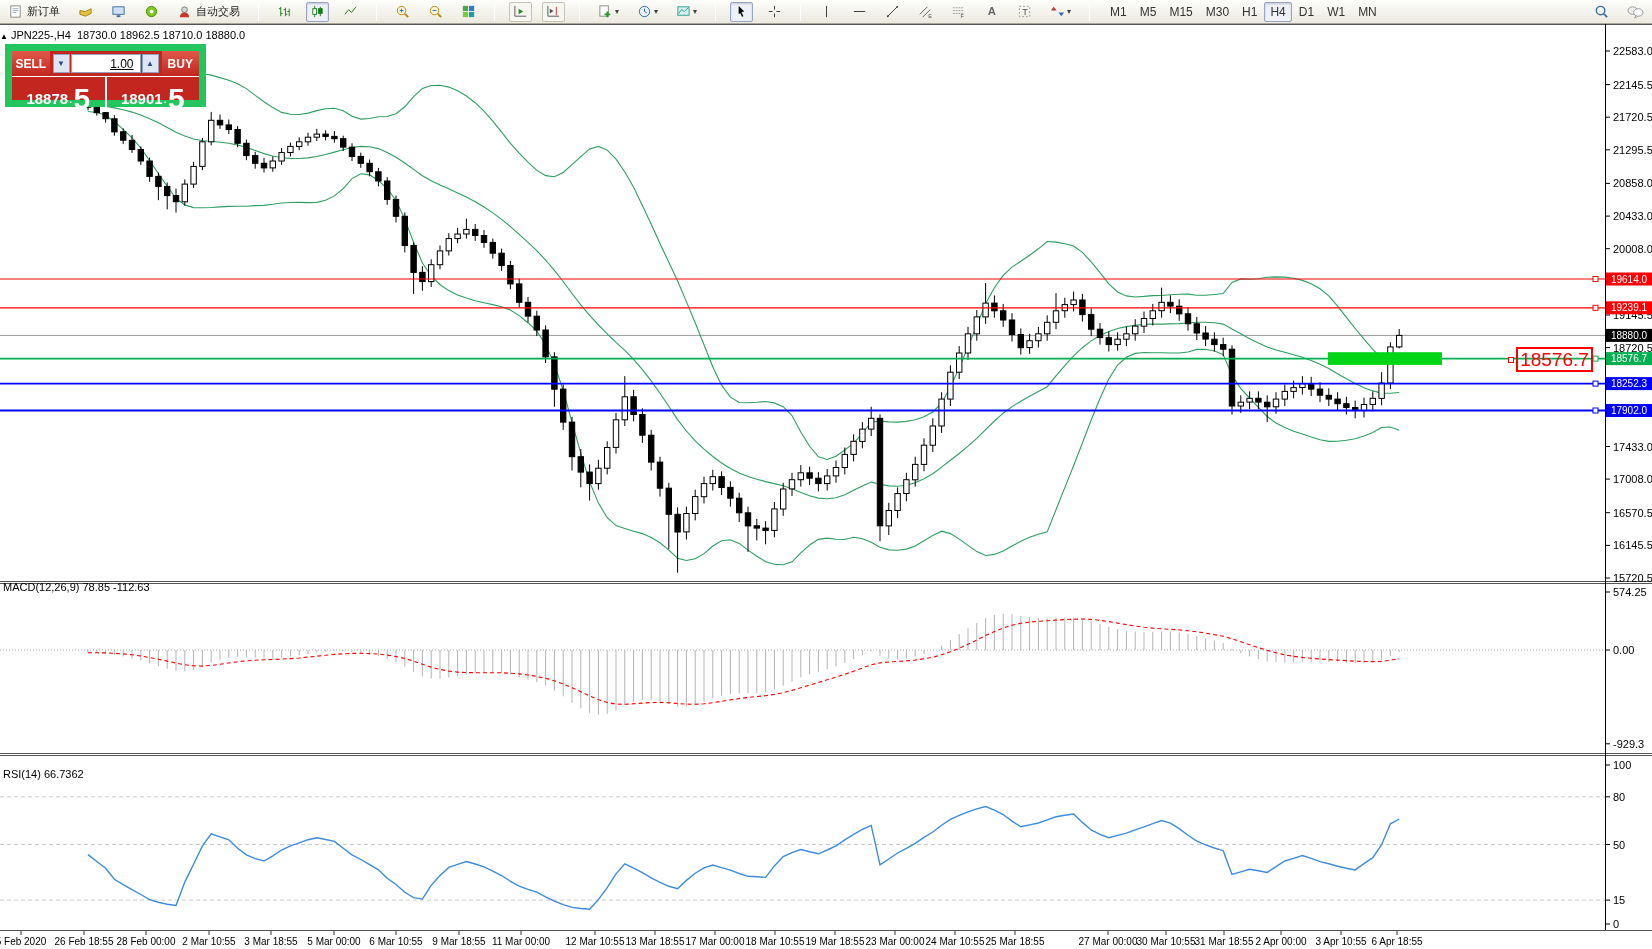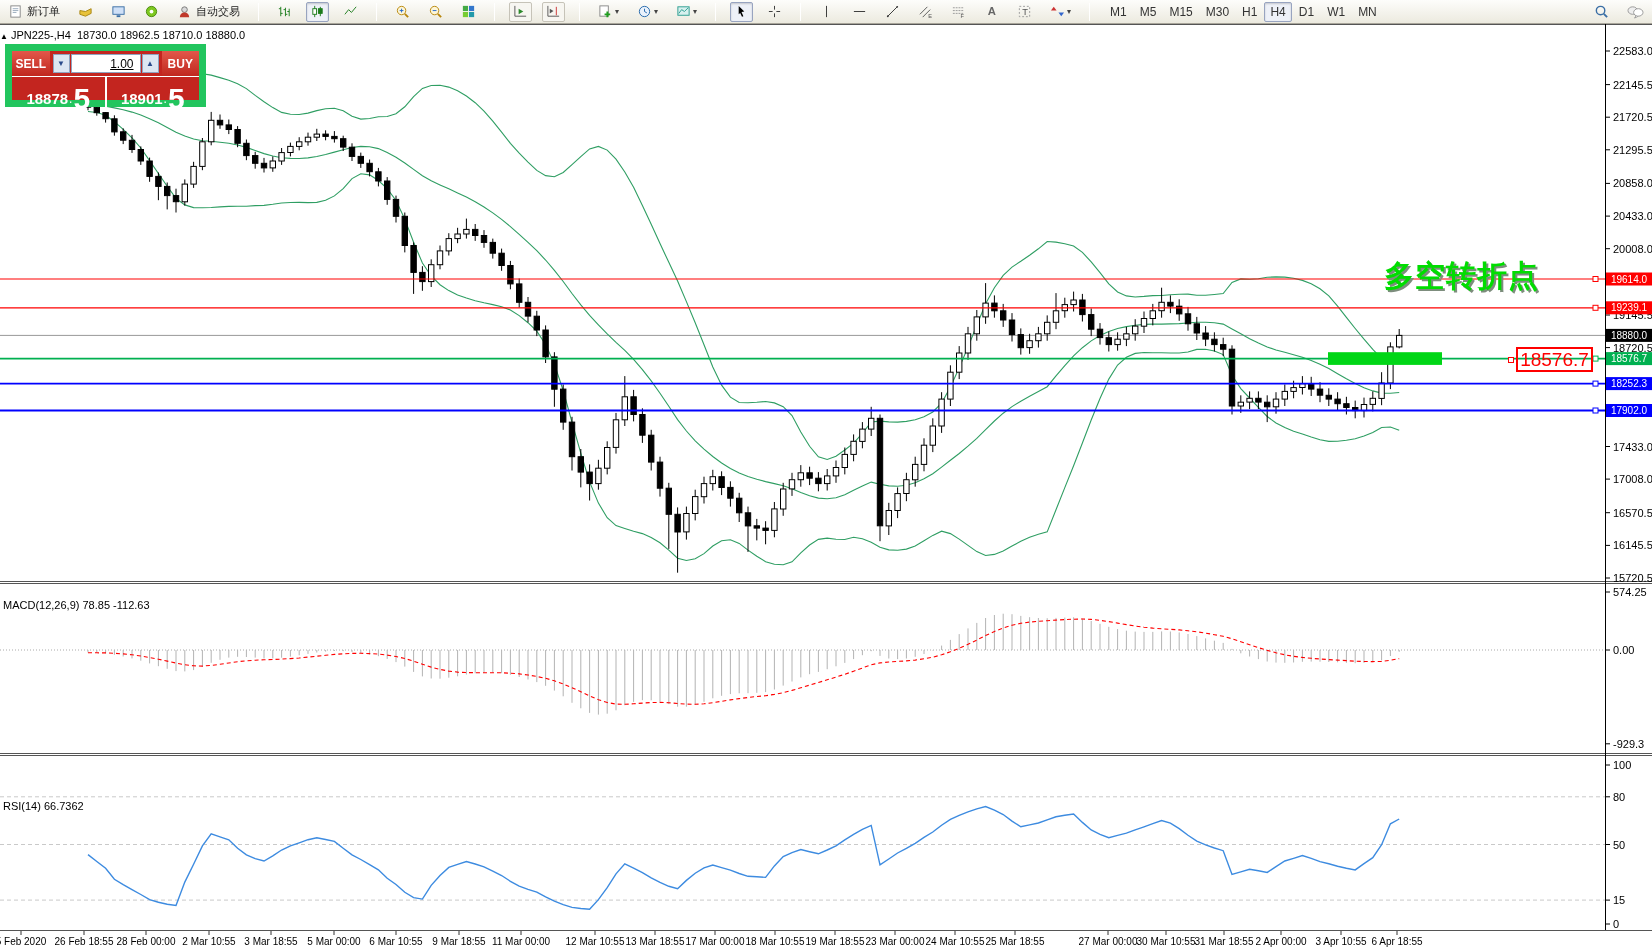--- a/index.html
+++ b/index.html
@@ -36,22 +36,22 @@
   .pcell{flex:1;display:flex;align-items:flex-end;justify-content:center;padding-bottom:1px;}
   .pcell.right{border-left:2px solid #fff;}
   .pp{font-size:15px;font-weight:bold;line-height:1;margin-bottom:5px;}
   .pd{font-size:12px;margin:0 1px 5px;}
   .pL{font-size:30px;font-weight:bold;line-height:.85;}
   .ann-text{position:absolute;left:1384px;top:256px;font-size:30px;font-weight:bold;color:#00dd00;
         letter-spacing:1px;white-space:nowrap;text-shadow:2px 2px 0 #7d8d7d;z-index:15;}
   .pricebox{position:absolute;left:1516px;top:347px;width:77px;height:25px;border:2px solid #ff0000;
         color:#ff0000;font-size:19px;display:flex;align-items:center;justify-content:center;z-index:15;}
   .indlabel{position:absolute;left:3px;font-size:11px;color:#000;z-index:12;}
-  .macdlabel{top:599px;}
-  .rsilabel{top:800px;}
+  .macdlabel{top:581px;}
+  .rsilabel{top:768px;}
   #chart-svg{position:absolute;top:24px;left:0;z-index:5;}
 </style>
 </head>
 <body>
 
 <div class="screen">
 
   <div class="toolbar">
     <div class="tbtn">
       <svg width="15" height="15" viewBox="0 0 16 16">
@@ -882,17 +882,16 @@
           <span class="pL">5</span>
       </div>
       <div class="pcell right">
         <span class="pp">18901</span>
           <span class="pd">.</span>
           <span class="pL">5</span>
       </div>
     </div>
   </div>
 
-  <div class="ann-text">多空转折点</div>
   <div class="pricebox">18576.7</div>
   <div class="indlabel macdlabel">MACD(12,26,9) 78.85 -112.63</div>
   <div class="indlabel rsilabel">RSI(14) 66.7362</div>
 </div>
 
 </body></html>

